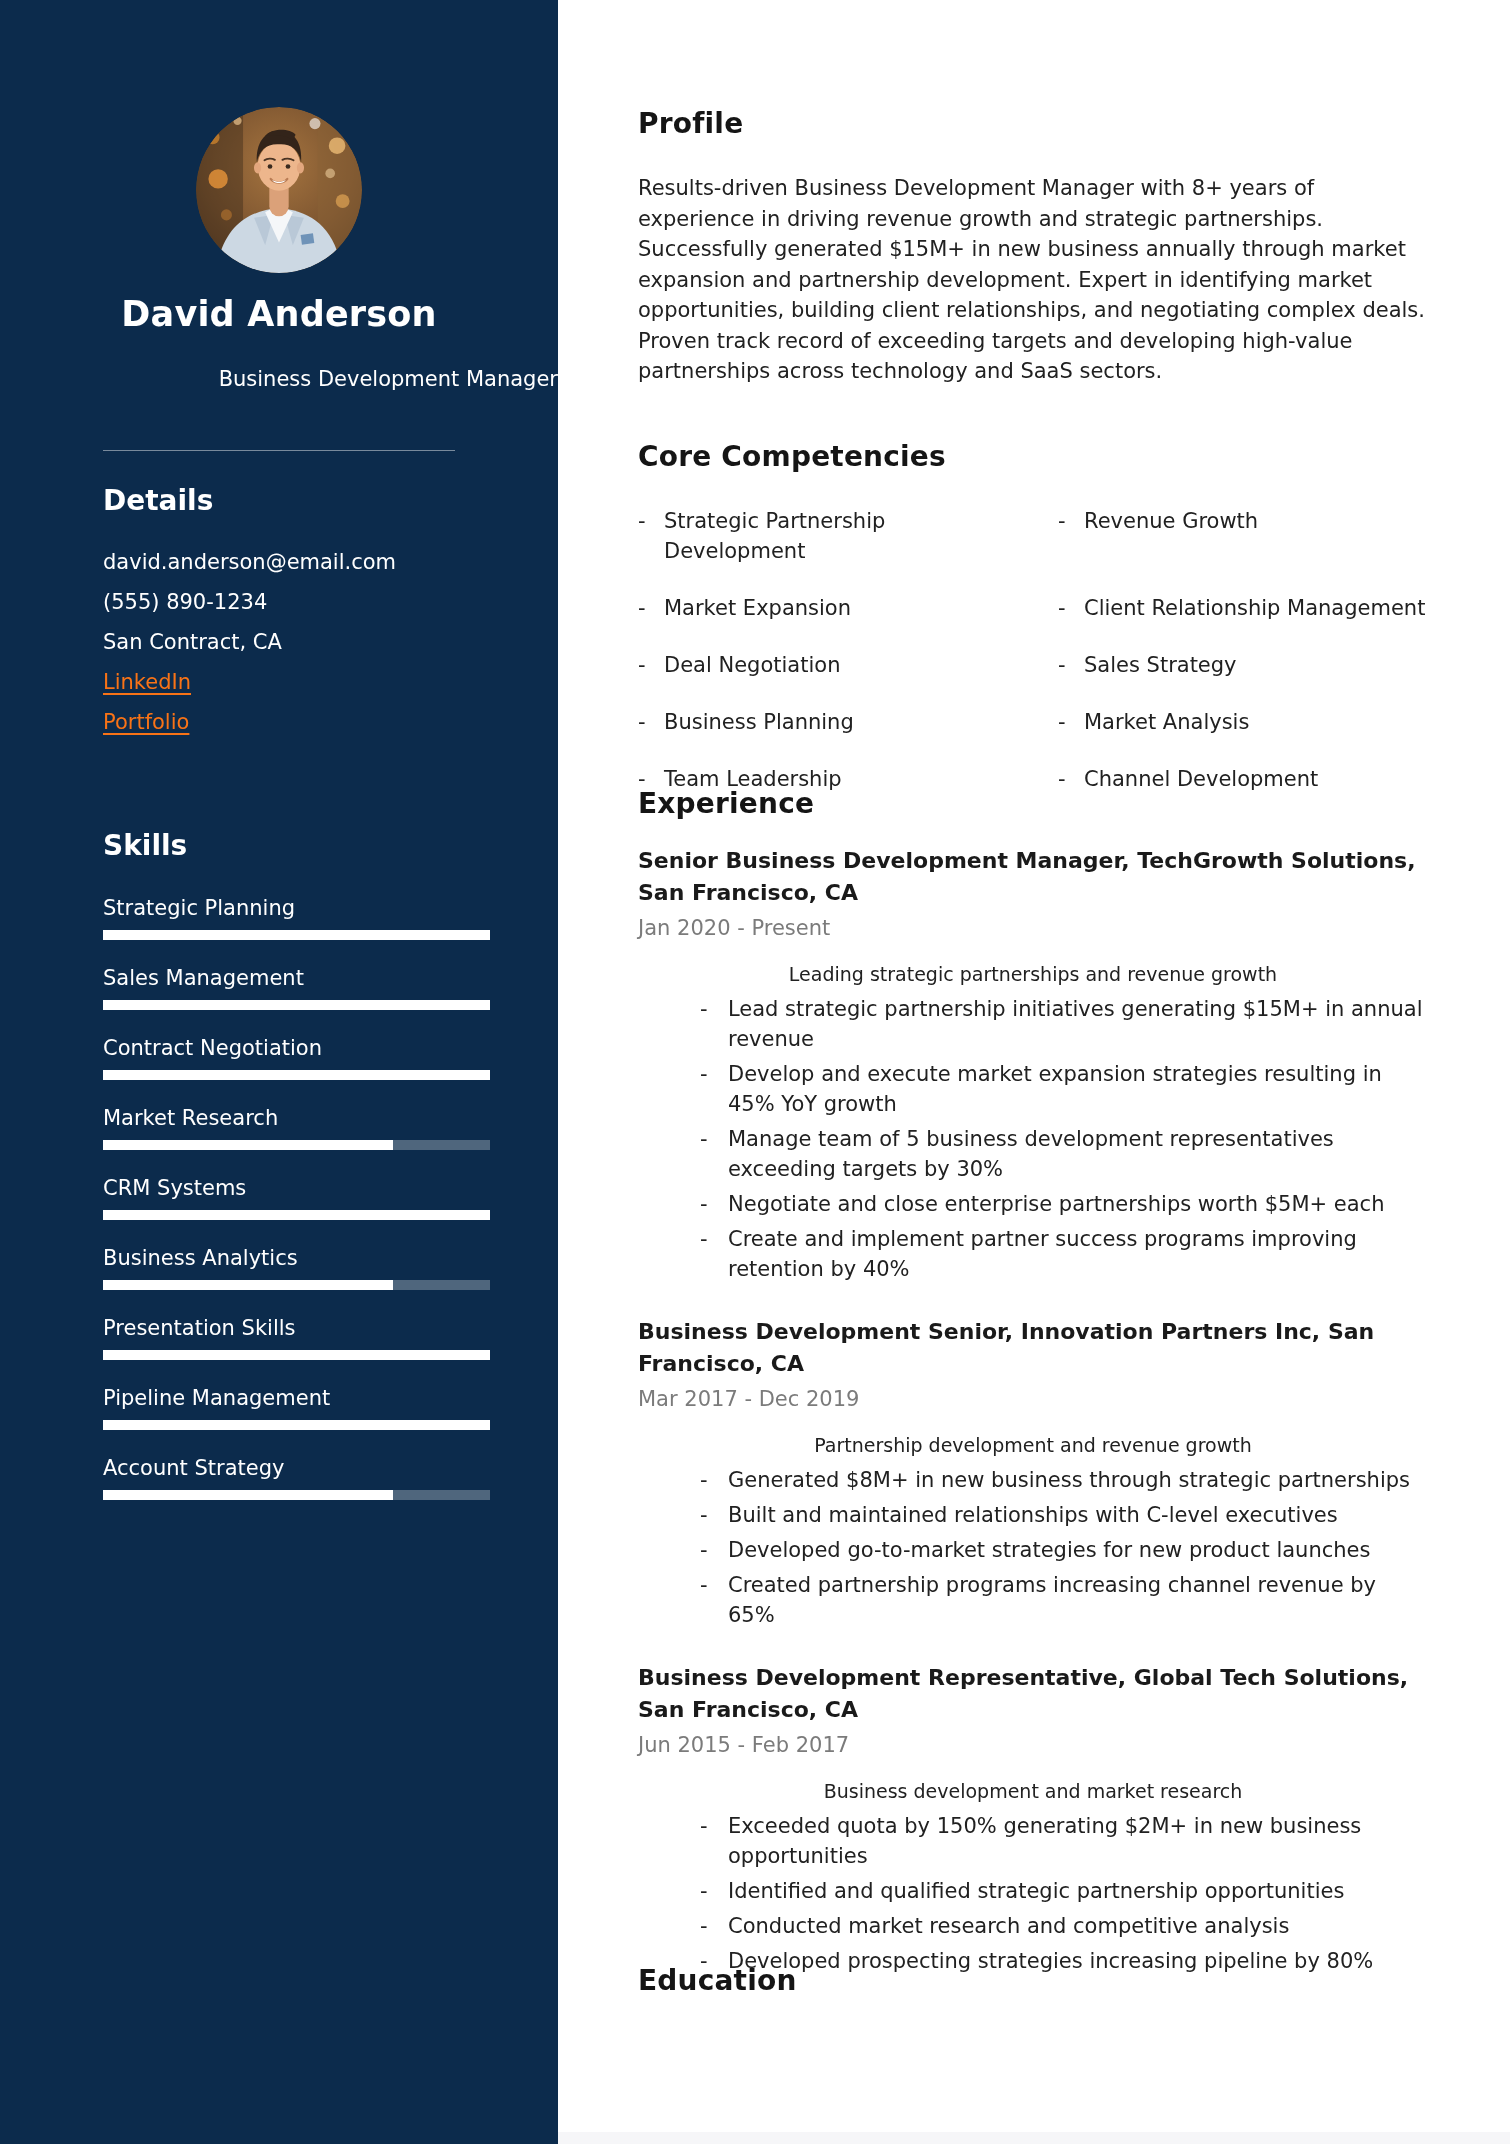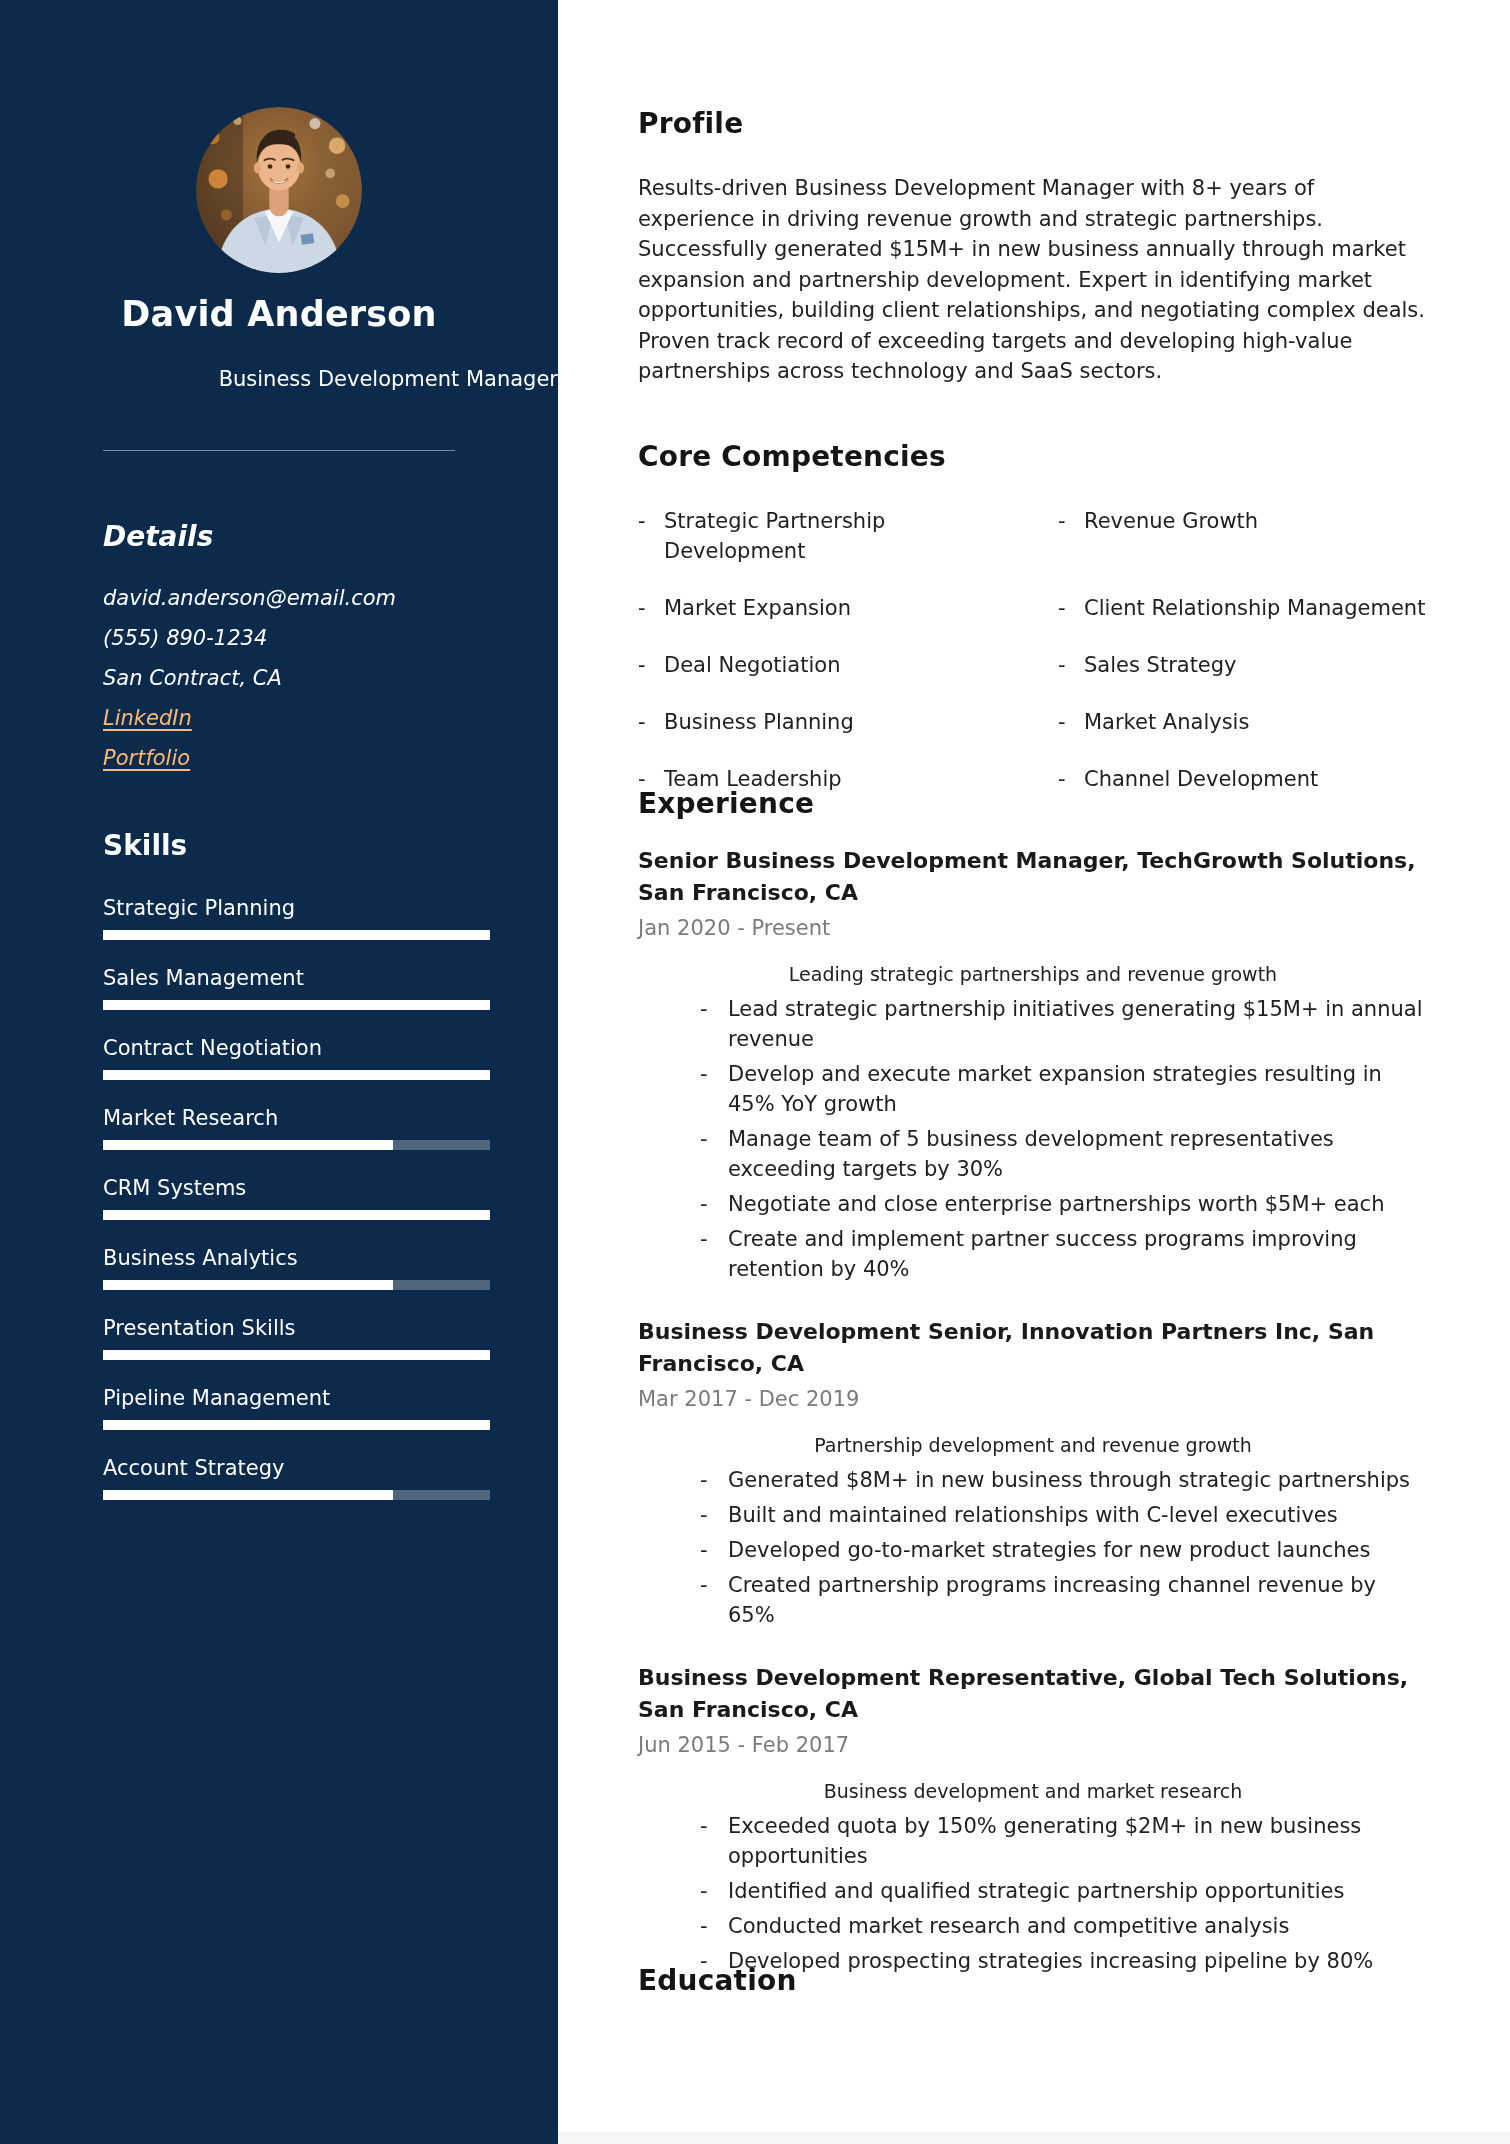--- a/index.html
+++ b/index.html
@@ -23,24 +23,24 @@
     font-size:35px;line-height:44px;font-weight:700;letter-spacing:.2px;
   }
   .side-role{
     position:absolute;top:364px;left:0;width:100%;text-align:right;
     font-size:21px;line-height:30px;font-weight:400;
   }
   .side-divider{
     position:absolute;top:450px;left:103px;width:352px;height:1px;
     background:rgba(255,255,255,.45);
   }
-  .side-details{position:absolute;top:519px;left:103px;width:390px;font-style:italic;}
+  .side-details{position:absolute;top:483px;left:103px;width:390px;}
   .side-h3{font-size:28px;line-height:36px;font-weight:700;margin:0 0 28px 0;}
   .contact-line{font-size:21px;line-height:30px;margin-bottom:10px;}
-  .side-link{color:#fdba74;text-decoration:underline;text-underline-offset:4px;cursor:pointer;}
+  .side-link{color:#f97316;text-decoration:underline;text-underline-offset:4px;cursor:pointer;}
   .side-skills{position:absolute;top:828px;left:103px;width:387px;}
   .skill{margin-bottom:24px;}
   .skill-label{font-size:21px;line-height:28px;margin-bottom:8px;}
   .skill-bar{height:10px;background:rgba(255,255,255,.28);position:relative;}
   .skill-fill{position:absolute;left:0;top:0;height:100%;background:#ffffff;}
   
   .main-section{position:absolute;left:638px;width:790px;}
   .sec-profile{top:105px;}
   .sec-core{top:438px;}
   .sec-exp{top:785px;}

